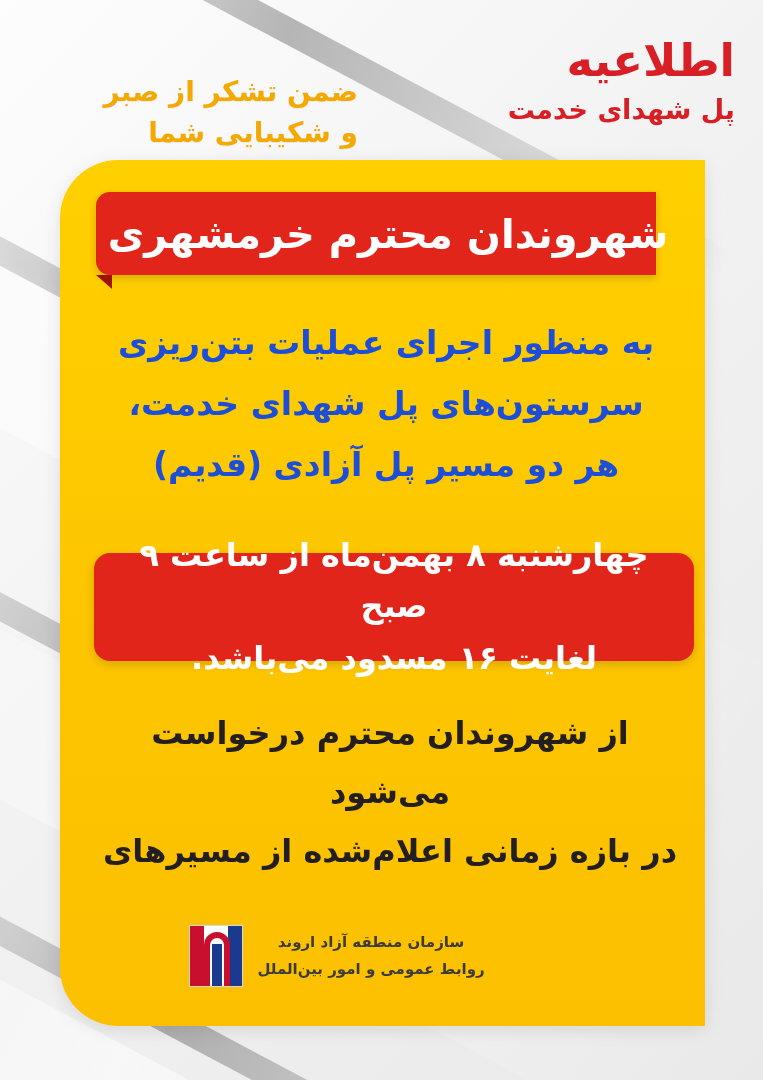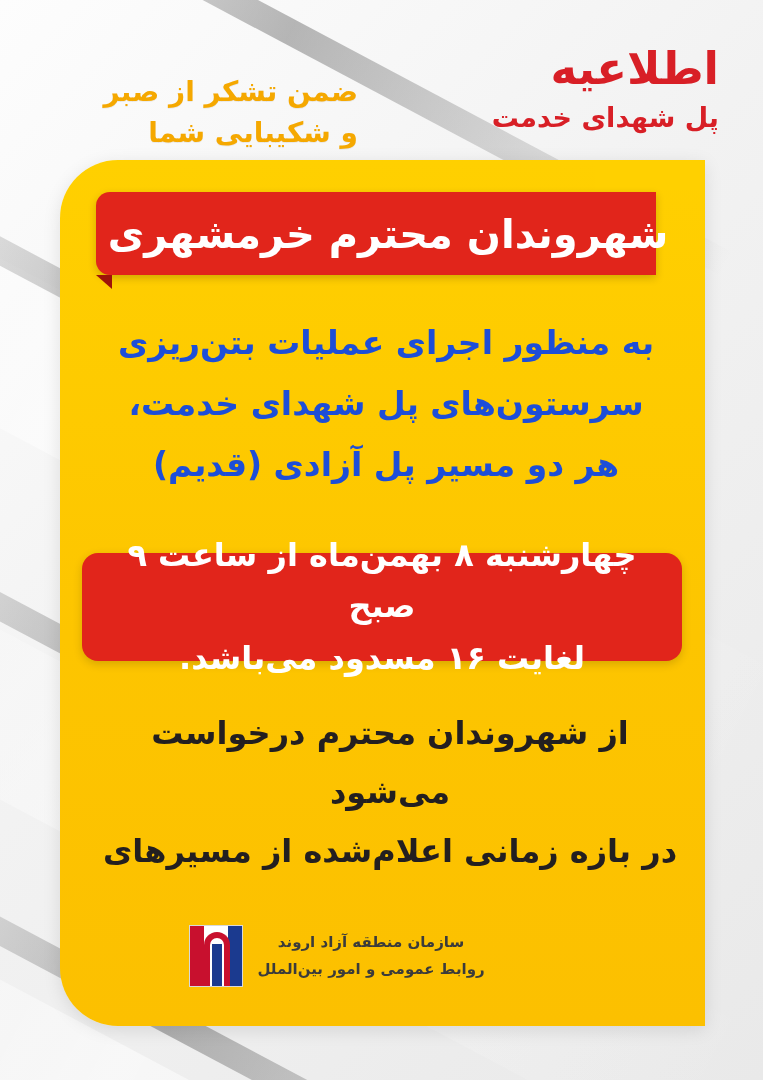--- a/index.html
+++ b/index.html
@@ -39,25 +39,24 @@
   }
   .dd1 { top: 40px; left: -120px; }
   .dd2 { top: 355px; left: -230px; }
   .dd3 { top: 700px; left: -250px; }
   .dd4 { top: 1030px; left: -240px; }
 
   
   .header {
     position: absolute;
     top: 38px;
-    right: 44px;
+    right: 28px;
     width: 420px;
     text-align: right;
     direction: rtl;
-    margin-top: 8px;
   }
   .headline {
     font-size: 45px;
     font-weight: 700;
     color: #d81f26;
     letter-spacing: 6px;
     line-height: 1;
     white-space: nowrap;
   }
   .headline-sub {
@@ -157,21 +156,21 @@
     font-size: 33px;
     font-weight: 700;
     line-height: 1.85;
     letter-spacing: -0.5px;
   }
 
   
   .redbox {
     position: absolute;
     top: 553px;
-    left: 82px;
+    left: 94px;
     width: 600px;
     height: 108px;
     background: #e1251b;
     border-radius: 16px;
     display: flex;
     align-items: center;
     justify-content: center;
     box-shadow: 0 3px 10px rgba(0,0,0,0.16);
   }
   .redbox-inner {

